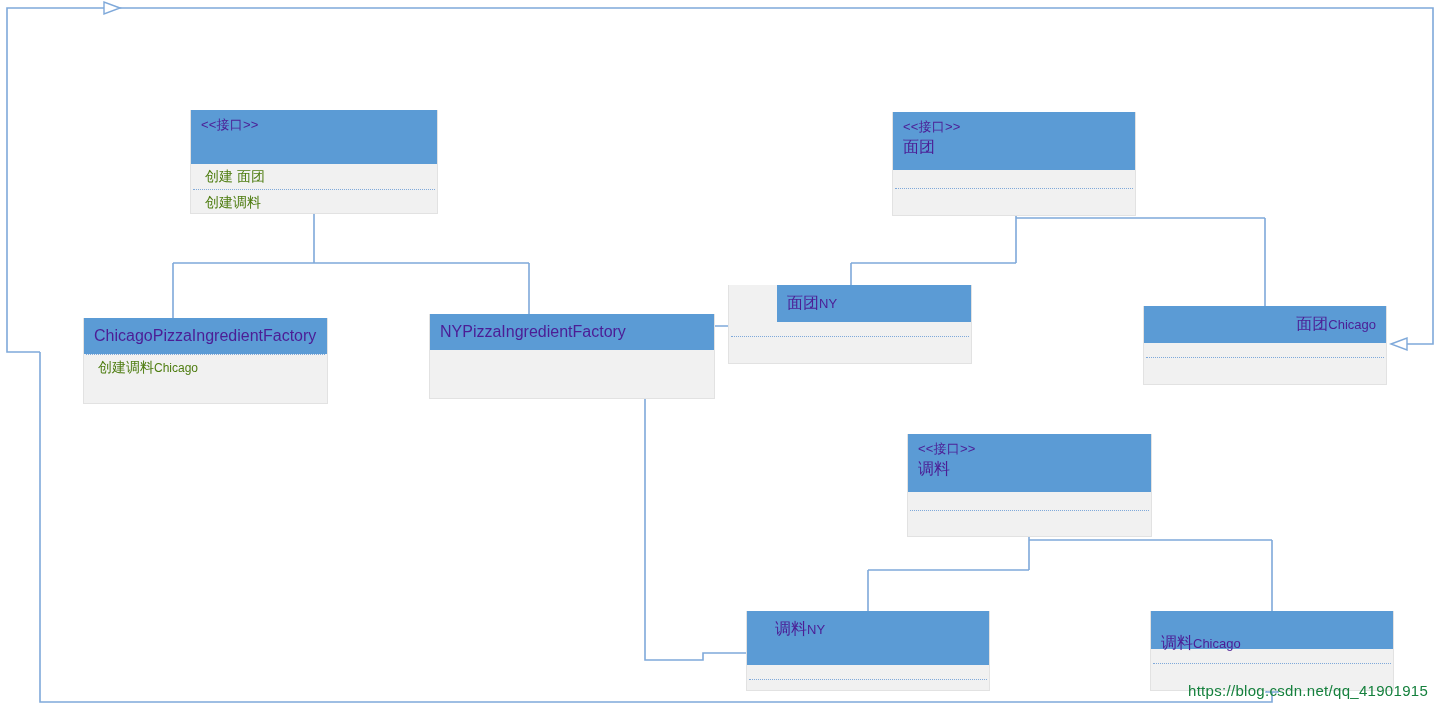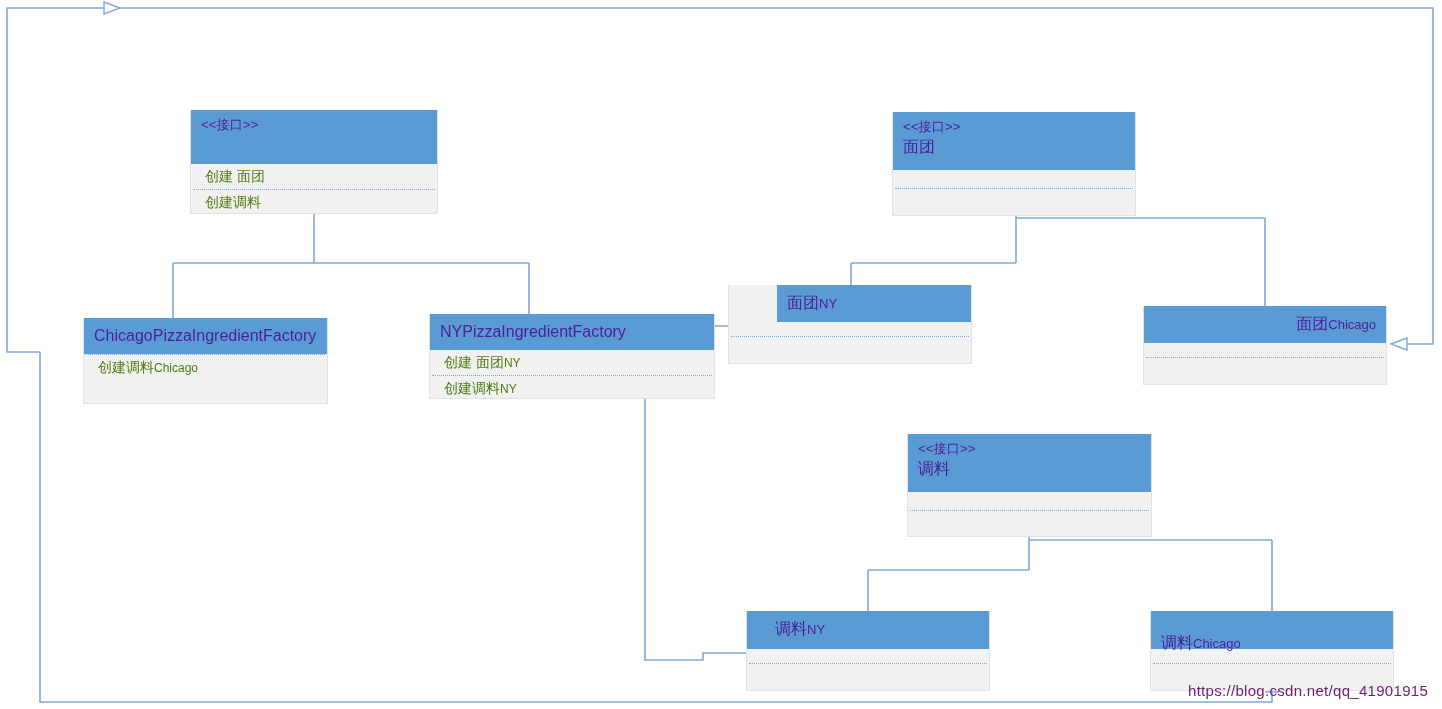--- a/index.html
+++ b/index.html
@@ -69,21 +69,21 @@
   .uml .sep {
     border-top: 1px dotted #7fa9da;
     height: 0;
     margin: 0 2px;
   }
   .uml .blankrow {
     height: 18px;
   }
   .watermark {
     position: absolute;
-    color: #701a75;
+    color: #15803d;
     font-size: 15px;
     white-space: nowrap;
     letter-spacing: 0.3px;
   }
 </style>
 </head>
 <body>
 
 <div id="canvas">
 
@@ -126,25 +126,20 @@
     </div>
     <div class="body">
       <div class="sep"></div>
       <div class="row"><span>创建调料</span><span class="sfx">Chicago</span></div>
     </div>
   </div>
 
   <div class="uml" style="left:401px; top:314px; width:286px; height:85px;margin-left:28px;">
     <div class="head" style="height:36px; padding-top:7px;">
       <span class="title">NYPizzaIngredientFactory</span>
-    </div>
-    <div class="body">
-      <div class="row"><span>创建 面团</span><span class="sfx">NY</span></div>
-      <div class="sep"></div>
-      <div class="row"><span>创建调料</span><span class="sfx">NY</span></div>
     </div>
   </div>
 
   <div class="uml" style="left:892px; top:112px; width:244px; height:104px;">
     <div class="head" style="height:58px;">
       <span class="stereo">&lt;&lt;接口&gt;&gt;</span>
       <span class="title">面团</span>
     </div>
     <div class="body">
       <div class="blankrow"></div>
@@ -181,21 +176,21 @@
       <span class="title">调料</span>
     </div>
     <div class="body">
       <div class="blankrow"></div>
       <div class="sep"></div>
       <div class="blankrow"></div>
     </div>
   </div>
 
   <div class="uml" style="left:746px; top:611px; width:244px; height:80px;">
-    <div class="head" style="height:38px; padding-top:7px;padding-left:28px;">
+    <div class="head" style="height:54px; padding-top:7px;padding-left:28px;">
       <span class="title"><span>调料</span><span class="sfx">NY</span></span>
     </div>
     <div class="body">
       <div class="blankrow" style="height:14px;"></div>
       <div class="sep"></div>
       <div class="blankrow" style="height:14px;"></div>
     </div>
   </div>
 
   <div class="uml" style="left:1150px; top:611px; width:244px; height:80px;">

